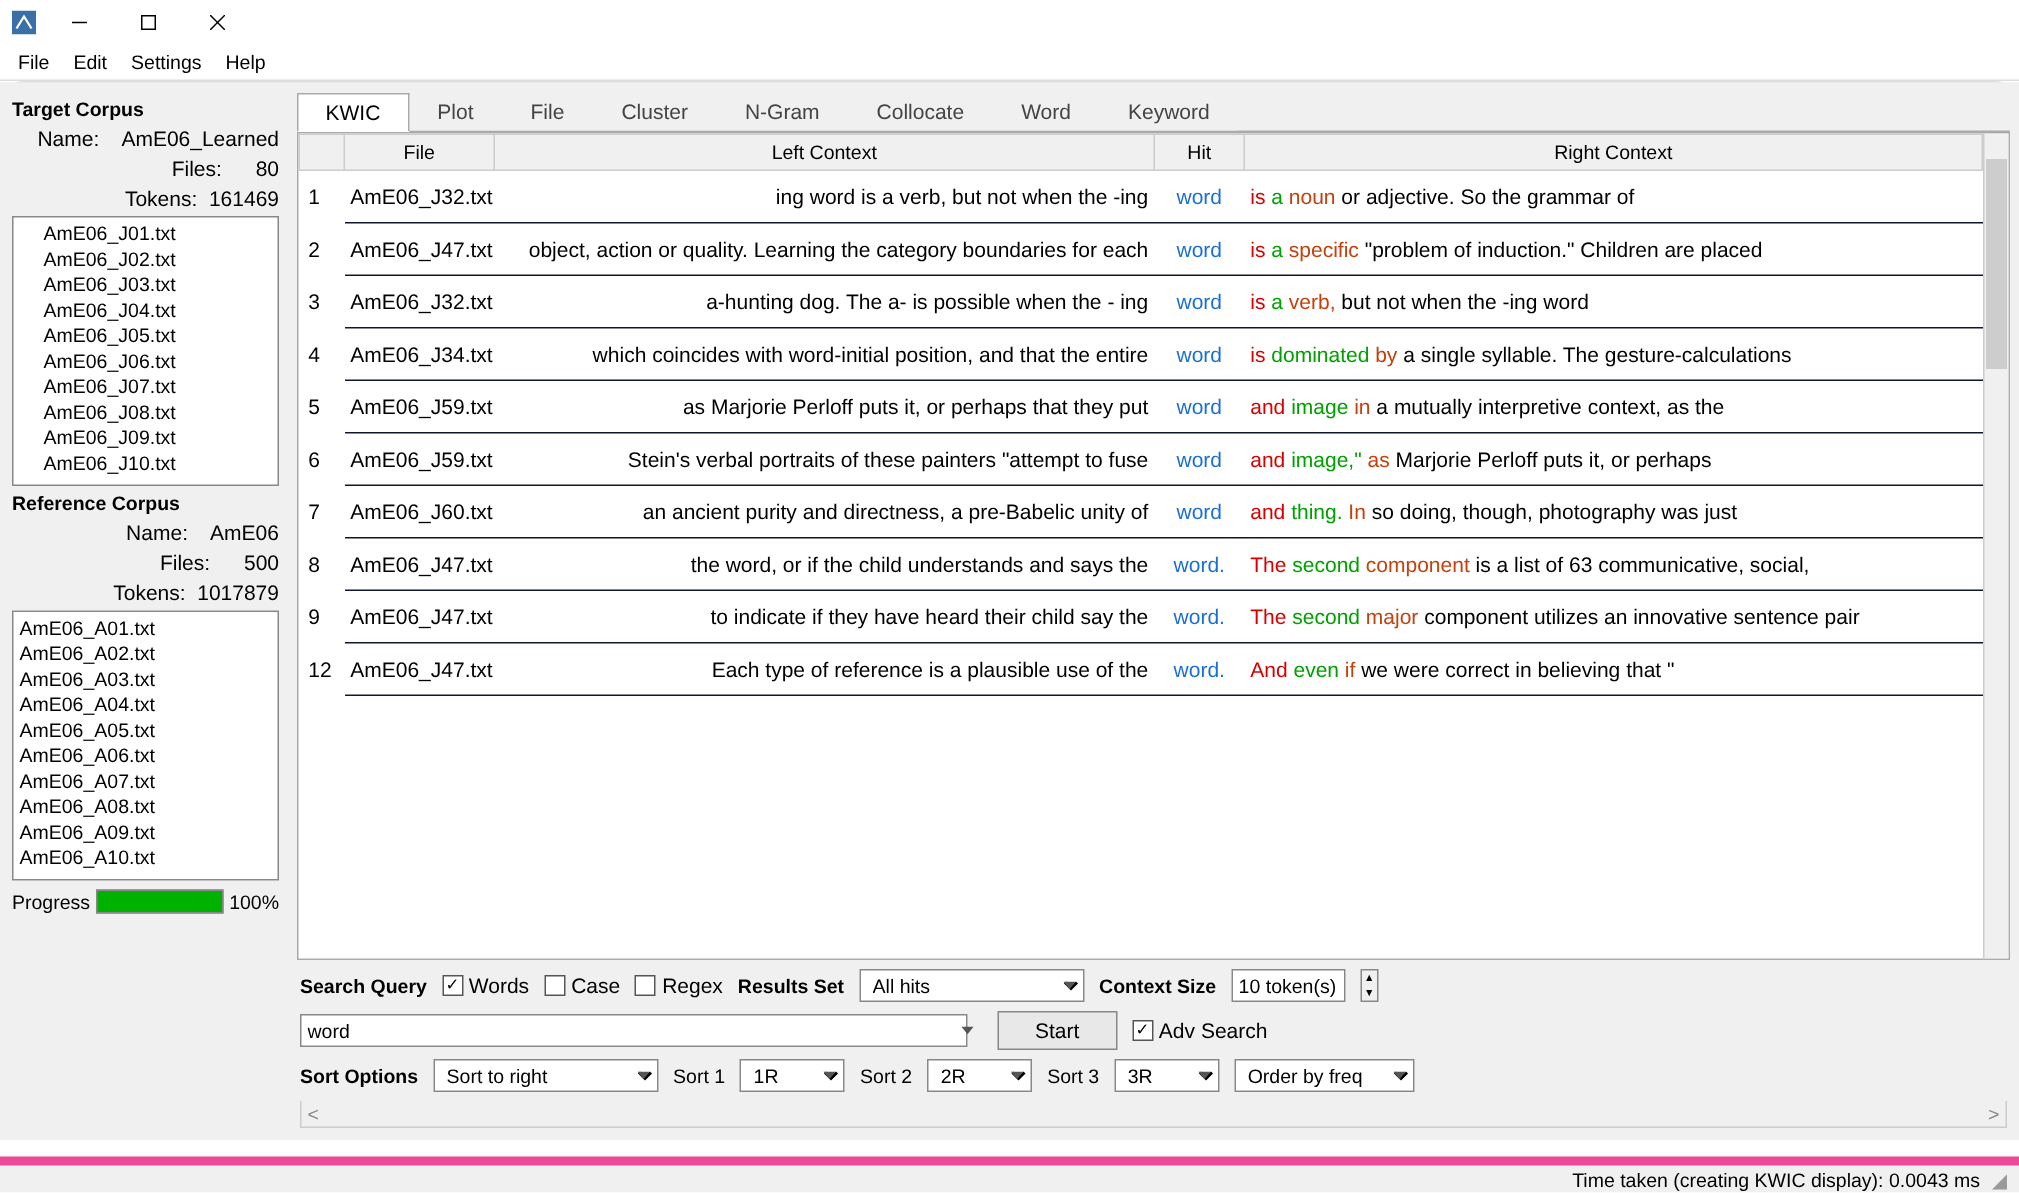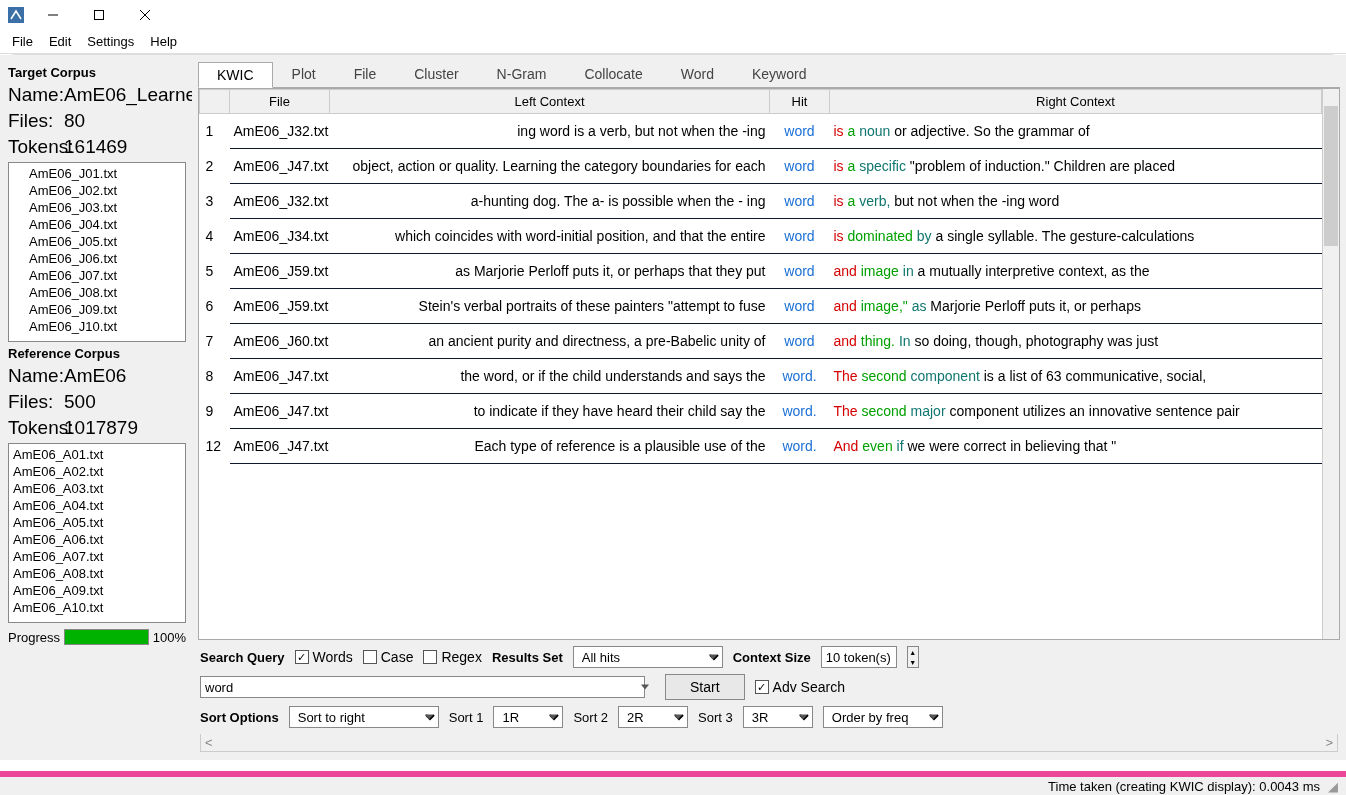--- a/index.html
+++ b/index.html
@@ -6,21 +6,21 @@
 body { font-family: "Segoe UI", Arial, sans-serif; font-size: 13px; background: #fff; color: #000; overflow: hidden; width: 1346px; height: 795px; position: relative; }
 .title-bar { height: 30px; display: flex; align-items: center; padding: 0 8px; border-bottom: none; }
 .title-bar .app-icon { width: 16px; height: 16px; margin-right: 6px; }
 .title-bar .title { flex: 1; font-size: 12px; }
 .window-controls { display: flex; gap: 0; }
 .window-controls div { width: 46px; height: 30px; display: flex; align-items: center; justify-content: center; }
 .menu-bar { height: 24px; display: flex; align-items: center; gap: 16px; padding: 0 12px; font-size: 13px; border-bottom: 1px solid #ddd; background: #fff;}
 .main { display: flex; height: 706px; background: #f0f0f0; border-top: 1px solid #ddd; border-radius: 16px;}
 .left-panel { width: 192px; padding: 6px 6px 6px 8px; display: flex; flex-direction: column; background: #f0f0f0;}
 .panel-header { font-weight: bold; font-size: 13px; margin-top: 4px; margin-bottom: 4px; }
-.info-line { display: flex; gap: 4px; font-size: 19px; margin-bottom: 4px; }
+.info-line { display: flex; gap: 4px; font-size: 14px; margin-bottom: 4px; justify-content: flex-end; }
 .info-line .label { width: 52px; }
 .file-list-box { flex: 1; background: #fff; border: 1px solid #888; overflow-y: scroll; padding: 2px 0; font-size: 13px; }
 .file-list-box div { padding: 1px 4px; white-space: nowrap; }
 .progress-row { display: flex; align-items: center; gap: 4px; margin-top: 6px; font-size: 13px; }
 .progress-bar { flex:1; height:16px; background: #00b200; border:1px solid #888; }
 .right-panel { flex: 1; padding: 6px; display: flex; flex-direction: column; background: #f0f0f0; position: relative;}
 .tabs { display: flex; border-bottom: 1px solid #aaa; }
 .tab { padding: 4px 18px; border: 1px solid transparent; border-bottom: none; font-size: 14px; color: #444; background: #f0f0f0;}
 .tab.active { background: #fff; border: 1px solid #aaa; border-bottom: 1px solid #fff; position: relative; top: 1px; color: #000;}
 .top-controls { display: flex; align-items: center; gap: 6px; padding: 4px 2px; background: #fff; border-left:1px solid #aaa; border-right:1px solid #aaa;}
@@ -34,21 +34,21 @@
 table { border-collapse: collapse; width: 100%; table-layout: fixed; }
 th { font-weight: normal; background: #f0f0f0; padding: 4px; border: 1px solid #ccc; font-size: 13px; text-align:center;}
 td { padding: 9px 4px; border-bottom: 1px solid #0f172a; font-size: 14px; white-space: nowrap; overflow: hidden; }
 td.num { text-align: left; padding-left:6px; border-bottom:none;}
 td.file { text-align: left; }
 td.left-ctx { text-align: right; }
 td.hit { text-align: center; color: #1a6fd6; }
 td.right-ctx { text-align: left; }
 .r1 { color: #d60000; }
 .r2 { color: #00a000; }
-.r3 { color: #0f766e; }
+.r3 { color: #c2410c; }
 .vscroll-fake { width:17px; background:#f0f0f0; border-left:1px solid #ccc; position:relative;}
 .vscroll-thumb { position:absolute; top:17px; left:1px; right:1px; height:140px; background:#cdcdcd;}
 .bottom-controls { background:#f0f0f0; padding:6px 2px 2px; }
 .control-row { display:flex; align-items:center; gap:10px; margin-bottom:6px; flex-wrap: nowrap;}
 .control-row label { display:flex; align-items:center; gap:4px; font-size:14px;}
 .chk { width:14px; height:14px; border:1px solid #555; display:inline-flex; align-items:center; justify-content:center; background:#fff;}
 .chk.checked::after { content:"✓"; font-size:11px; line-height:1; color:#000;}
 .search-input { flex:1; max-width:445px; height:26px; border:1px solid #888; padding:2px 20px 2px 4px; position: relative; font-size:14px;}
 .combo-wrap { position:relative; display:inline-block; }
 .combo-wrap::after { content:""; position:absolute; right:6px; top:50%; width:0;height:0; border-left:4px solid transparent;border-right:4px solid transparent;border-top:5px solid #555; transform:translateY(-50%); pointer-events:none;}

